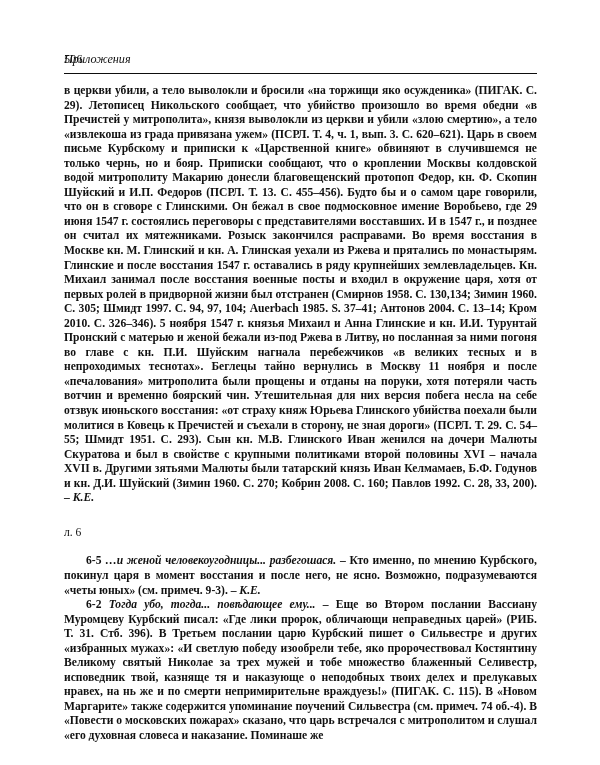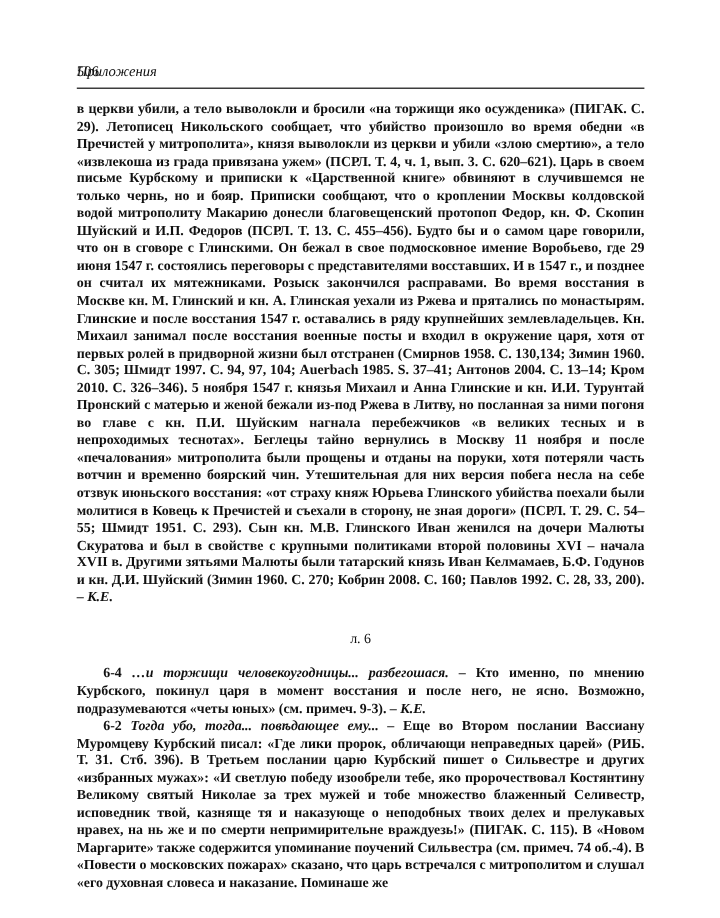--- a/index.html
+++ b/index.html
@@ -79,21 +79,21 @@
     text-indent: 0;
   }
   .para + .para {
     margin-top: 0;
   }
   .italic {
     font-style: italic;
   }
 
   .folio-heading {
-    text-align: center;
+    text-align: left;
     font-size: 11.6px;
     line-height: 14.55px;
     margin-top: 20px;
     margin-bottom: 14px;
   }
 </style>
 </head>
 <body>
 
 <div class="page">
@@ -102,18 +102,18 @@
     <div class="runhead">
       <span class="runhead-folio">506</span>
       <span class="runhead-title">Приложения</span>
     </div>
     <div class="runrule"></div>
 
     <p class="para noindent"><span>в церкви убили, а тело выволокли и бросили «на торжищи яко осужденика» (ПИГАК. С. 29). Летописец Никольского сообщает, что убийство произошло во время обедни «в Пречистей у митрополита», князя выволокли из церкви и убили «злою смертию», а тело «извлекоша из града привязана ужем» (ПСРЛ. Т. 4, ч. 1, вып. 3. С. 620–621). Царь в своем письме Курбскому и приписки к «Царственной книге» обвиняют в случившемся не только чернь, но и бояр. Приписки сообщают, что о кроплении Москвы колдовской водой митрополиту Макарию донесли благовещенский протопоп Федор, кн. Ф. Скопин Шуйский и И.П. Федоров (ПСРЛ. Т. 13. С. 455–456). Будто бы и о самом царе говорили, что он в сговоре с Глинскими. Он бежал в свое подмосковное имение Воробьево, где 29 июня 1547 г. состоялись переговоры с представителями восставших. И в 1547 г., и позднее он считал их мятежниками. Розыск закончился расправами. Во время восстания в Москве кн. М. Глинский и кн. А. Глинская уехали из Ржева и прятались по монастырям. Глинские и после восстания 1547 г. оставались в ряду крупнейших землевладельцев. Кн. Михаил занимал после восстания военные посты и входил в окружение царя, хотя от первых ролей в придворной жизни был отстранен (Смирнов 1958. С. 130,134; Зимин 1960. С. 305; Шмидт 1997. С. 94, 97, 104; Auerbach 1985. S. 37–41; Антонов 2004. С. 13–14; Кром 2010. С. 326–346). 5 ноября 1547 г. князья Михаил и Анна Глинские и кн. И.И. Турунтай Пронский с матерью и женой бежали из-под Ржева в Литву, но посланная за ними погоня во главе с кн. П.И. Шуйским нагнала перебежчиков «в великих тесных и в непроходимых теснотах». Беглецы тайно вернулись в Москву 11 ноября и после «печалования» митрополита были прощены и отданы на поруки, хотя потеряли часть вотчин и временно боярский чин. Утешительная для них версия побега несла на себе отзвук июньского восстания: «от страху княж Юрьева Глинского убийства поехали были молитися в Ковець к Пречистей и съехали в сторону, не зная дороги» (ПСРЛ. Т. 29. С. 54–55; Шмидт 1951. С. 293). Сын кн. М.В. Глинского Иван женился на дочери Малюты Скуратова и был в свойстве с крупными политиками второй половины XVI – начала XVII в. Другими зятьями Малюты были татарский князь Иван Келмамаев, Б.Ф. Годунов и кн. Д.И. Шуйский (Зимин 1960. С. 270; Кобрин 2008. С. 160; Павлов 1992. С. 28, 33, 200). – </span><span class="italic">К.Е.</span></p>
 
     <div class="folio-heading">л. 6</div>
 
-    <p class="para indent"><span>6-4 </span><span class="italic">…и торжищи человекоугодницы... разбегошася.</span><span> – Кто именно, по мнению Курбского, покинул царя в момент восстания и после него, не ясно. Возможно, подразумеваются «четы юных» (см. примеч. 9-3). – </span><span class="italic">К.Е.</span></p>
+    <p class="para indent"><span>6-5 </span><span class="italic">…и женой человекоугодницы... разбегошася.</span><span> – Кто именно, по мнению Курбского, покинул царя в момент восстания и после него, не ясно. Возможно, подразумеваются «четы юных» (см. примеч. 9-3). – </span><span class="italic">К.Е.</span></p>
 
     <p class="para indent"><span>6-2 </span><span class="italic">Тогда убо, тогда... повѣдающее ему...</span><span> – Еще во Втором послании Вассиану Муромцеву Курбский писал: «Где лики пророк, обличающи неправедных царей» (РИБ. Т. 31. Стб. 396). В Третьем послании царю Курбский пишет о Сильвестре и других «избранных мужах»: «И светлую победу изообрели тебе, яко пророчествовал Костянтину Великому святый Николае за трех мужей и тобе множество блаженный Селивестр, исповедник твой, казняще тя и наказующе о неподобных твоих делех и прелукавых нравех, на нь же и по смерти непримирительне враждуезь!» (ПИГАК. С. 115). В «Новом Маргарите» также содержится упоминание поучений Сильвестра (см. примеч. 74 об.-4). В «Повести о московских пожарах» сказано, что царь встречался с митрополитом и слушал «его духовная словеса и наказание. Поминаше же</span></p>
 
   </div>
 </div>
 
 </body></html>

